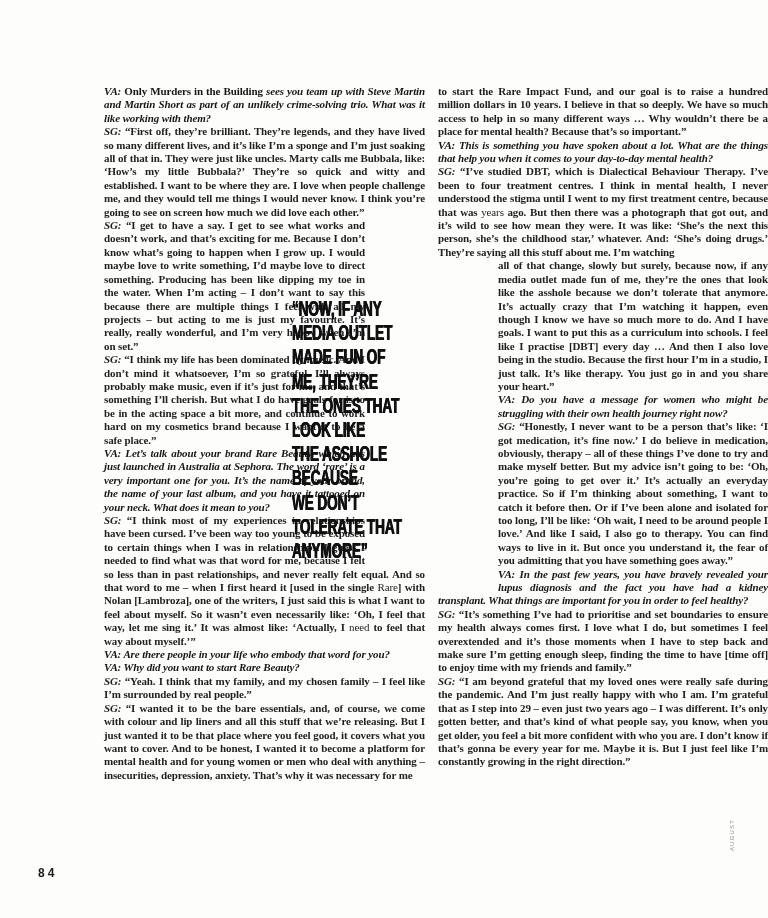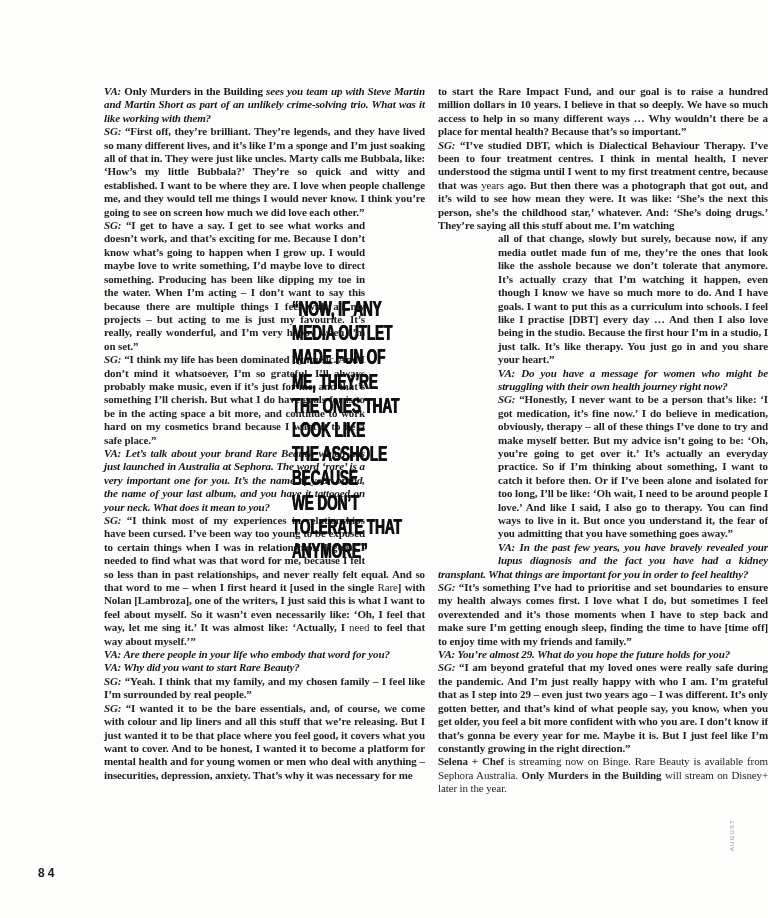--- a/index.html
+++ b/index.html
@@ -72,30 +72,29 @@
         <p class="para answer"><span class="s-bi">SG: </span><span class="s-r">“I think my life has been dominated by music. And I don’t mind it whatsoever, I’m so grateful. I’ll always probably make music, even if it’s just for me, and that’s something I’ll cherish. But what I do have goals for is to be in the acting space a bit more, and continue to work hard on my cosmetics brand because I want it to be a safe place.”</span></p>
         <p class="para question"><span class="s-bi">VA: Let’s talk about your brand Rare Beauty, which has just launched in Australia at Sephora. The word ‘rare’ is a very important one for you. It’s the name of your brand, the name of your last album, and you have it tattooed on your neck. What does it mean to you?</span></p>
         <p class="para answer"><span class="s-bi">SG: </span><span class="s-r">“I think most of my experiences in relationships have been cursed. I’ve been way too young to be exposed to certain things when I was in relationships. I guess I needed to find what was that word for me, because I felt so less than in past relationships, and never really felt equal. And so that word to me – when I first heard it [used in the single </span><span class="s-i">Rare</span><span class="s-r">] with Nolan [Lambroza], one of the writers, I just said this is what I want to feel about myself. So it wasn’t even necessarily like: ‘Oh, I feel that way, let me sing it.’ It was almost like: ‘Actually, I </span><span class="s-i">need</span><span class="s-r"> to feel that way about myself.’”</span></p>
         <p class="para question"><span class="s-bi">VA: Are there people in your life who embody that word for you?</span></p>
         <p class="para question"><span class="s-bi">VA: Why did you want to start Rare Beauty?</span></p>
         <p class="para answer"><span class="s-bi">SG: </span><span class="s-r">“Yeah. I think that my family, and my chosen family – I feel like I’m surrounded by real people.”</span></p>
         <p class="para answer"><span class="s-bi">SG: </span><span class="s-r">“I wanted it to be the bare essentials, and, of course, we come with colour and lip liners and all this stuff that we’re releasing. But I just wanted it to be that place where you feel good, it covers what you want to cover. And to be honest, I wanted it to become a platform for mental health and for young women or men who deal with anything – insecurities, depression, anxiety. That’s why it was necessary for me</span></p>
       </div>
     <div class="col col-right">
         <p class="para answer"><span class="s-r">to start the Rare Impact Fund, and our goal is to raise a hundred million dollars in 10 years. I believe in that so deeply. We have so much access to help in so many different ways … Why wouldn’t there be a place for mental health? Because that’s so important.”</span></p>
+        <p class="para question"><span class="s-bi">VA: This is something you have spoken about a lot. What are the things that help you when it comes to your day-to-day mental health?</span></p>
         <p class="para answer"><span class="s-bi">SG: </span><span class="s-r">“I’ve studied DBT, which is Dialectical Behaviour Therapy. I’ve been to four treatment centres. I think in mental health, I never understood the stigma until I went to my first treatment centre, because that was </span><span class="s-i">years</span><span class="s-r"> ago. But then there was a photograph that got out, and it’s wild to see how mean they were. It was like: ‘She’s the next this person, she’s the childhood star,’ whatever. And: ‘She’s doing drugs.’ They’re saying all this stuff about me. I’m watching</span></p>
         <div class="spacer-right"></div>
         <p class="para answer"><span class="s-r">all of that change, slowly but surely, because now, if any media outlet made fun of me, they’re the ones that look like the asshole because we don’t tolerate that anymore. It’s actually crazy that I’m watching it happen, even though I know we have so much more to do. And I have goals. I want to put this as a curriculum into schools. I feel like I practise [DBT] every day … And then I also love being in the studio. Because the first hour I’m in a studio, I just talk. It’s like therapy. You just go in and you share your heart.”</span></p>
         <p class="para question"><span class="s-bi">VA: Do you have a message for women who might be struggling with their own health journey right now?</span></p>
         <p class="para answer"><span class="s-bi">SG: </span><span class="s-r">“Honestly, I never want to be a person that’s like: ‘I got medication, it’s fine now.’ I do believe in medication, obviously, therapy – all of these things I’ve done to try and make myself better. But my advice isn’t going to be: ‘Oh, you’re going to get over it.’ It’s actually an everyday practice. So if I’m thinking about something, I want to catch it before then. Or if I’ve been alone and isolated for too long, I’ll be like: ‘Oh wait, I need to be around people I love.’ And like I said, I also go to therapy. You can find ways to live in it. But once you understand it, the fear of you admitting that you have something goes away.”</span></p>
         <p class="para question"><span class="s-bi">VA: In the past few years, you have bravely revealed your lupus diagnosis and the fact you have had a kidney transplant. What things are important for you in order to feel healthy?</span></p>
         <p class="para answer"><span class="s-bi">SG: </span><span class="s-r">“It’s something I’ve had to prioritise and set boundaries to ensure my health always comes first. I love what I do, but sometimes I feel overextended and it’s those moments when I have to step back and make sure I’m getting enough sleep, finding the time to have [time off] to enjoy time with my friends and family.”</span></p>
-        <p class="para question"><span class="s-bi">VA: You’re almost 29. What do you hope the future holds for you?</span></p>
         <p class="para answer"><span class="s-bi">SG: </span><span class="s-r">“I am beyond grateful that my loved ones were really safe during the pandemic. And I’m just really happy with who I am. I’m grateful that as I step into 29 – even just two years ago – I was different. It’s only gotten better, and that’s kind of what people say, you know, when you get older, you feel a bit more confident with who you are. I don’t know if that’s gonna be every year for me. Maybe it is. But I just feel like I’m constantly growing in the right direction.”</span></p>
-        <p class="para credits"><span class="s-r">Selena + Chef </span><span class="s-i">is streaming now on Binge. Rare Beauty is available from Sephora Australia. </span><span class="s-r">Only Murders in the Building </span><span class="s-i">will stream on Disney+ later in the year.</span></p>
       </div>
   </div>
   <div class="pullquote">
       <div class="pq-line">“NOW, IF ANY</div>
       <div class="pq-line">MEDIA OUTLET</div>
       <div class="pq-line">MADE FUN OF</div>
       <div class="pq-line">ME, THEY’RE</div>
       <div class="pq-line">THE ONES THAT</div>
       <div class="pq-line">LOOK LIKE</div>
       <div class="pq-line">THE ASSHOLE</div>

